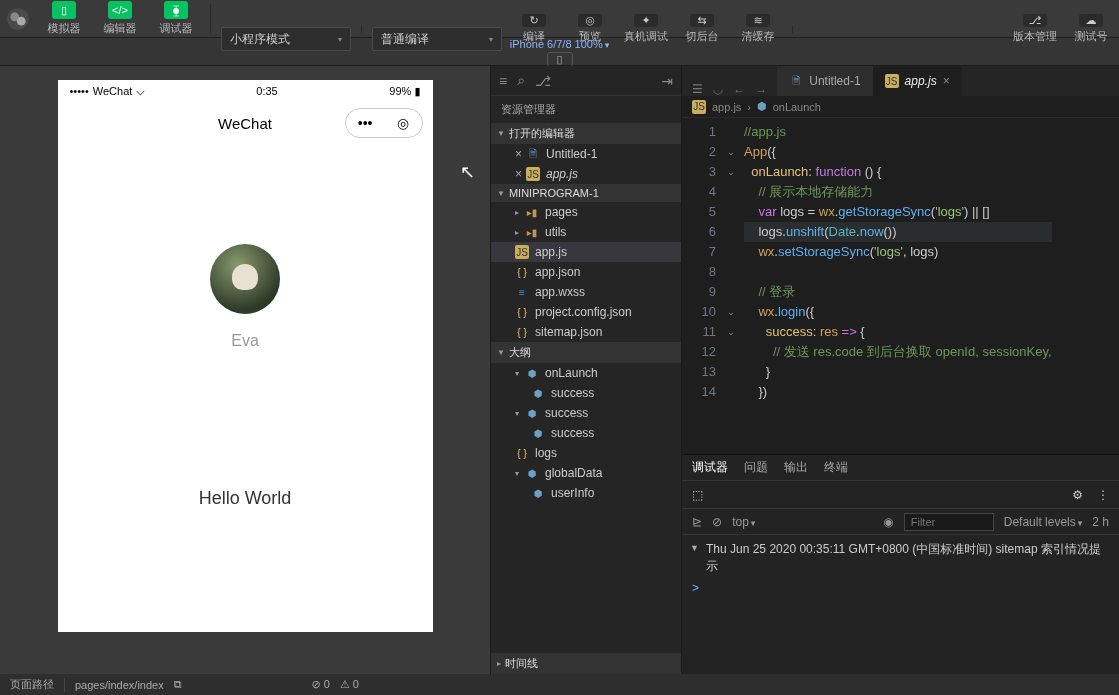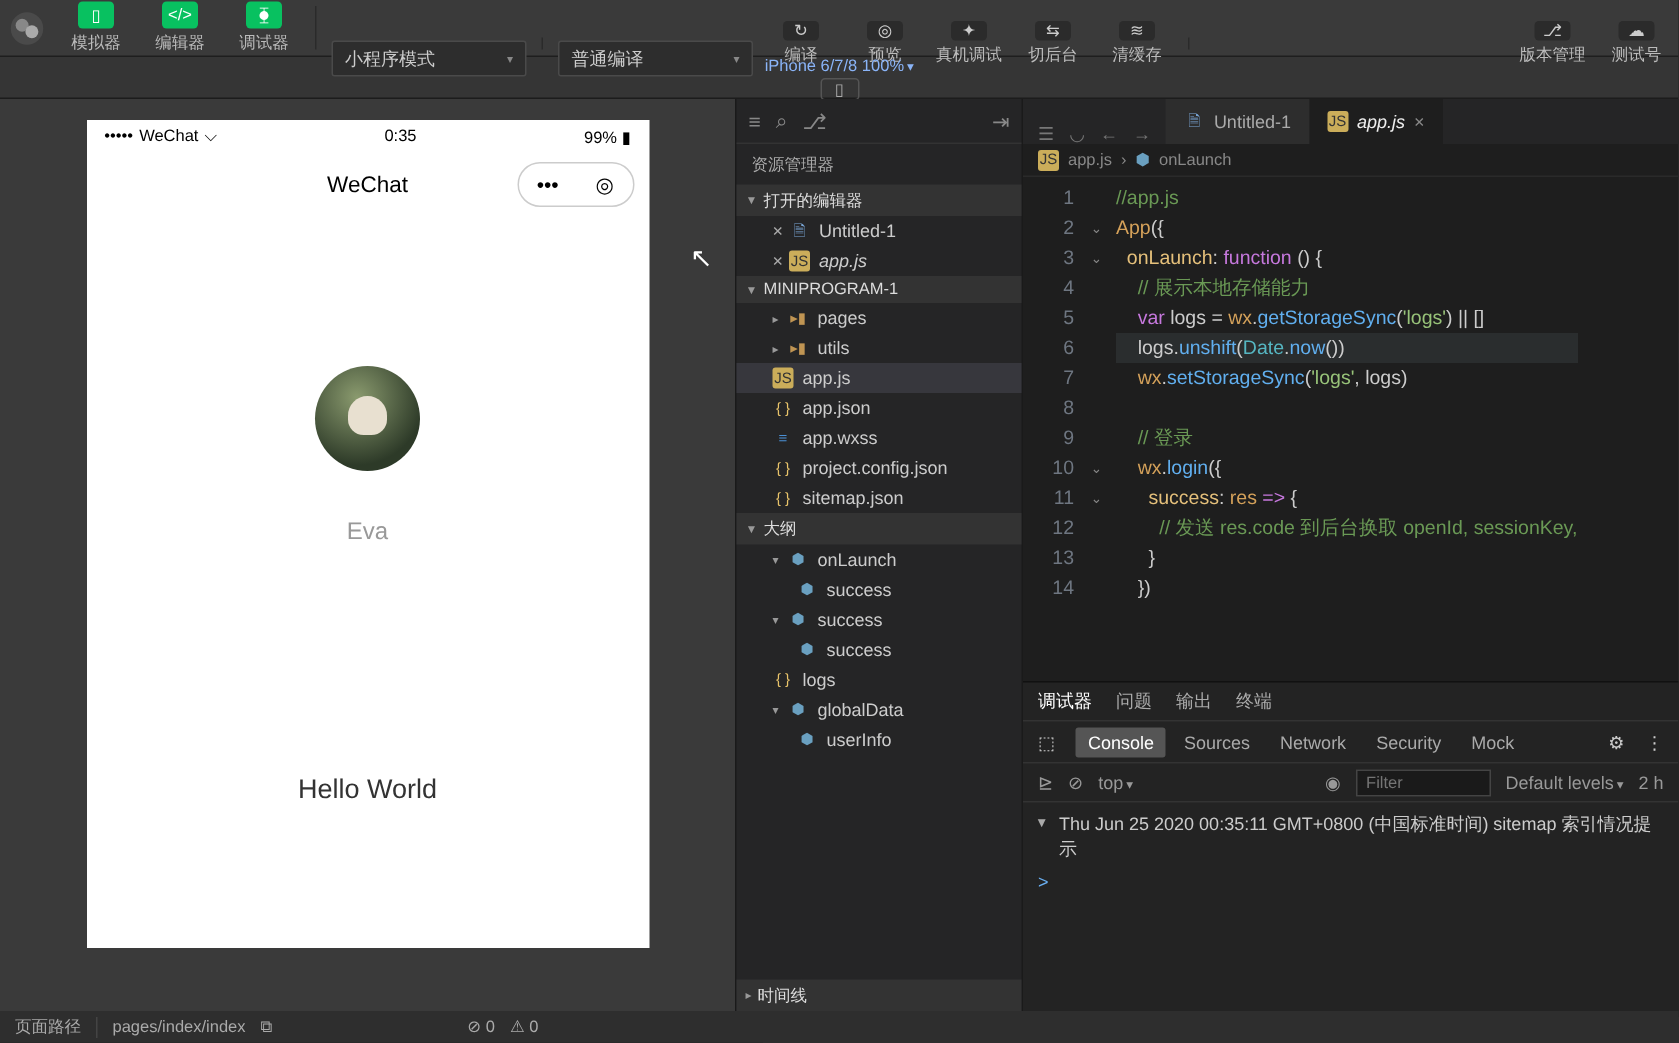--- a/index.html
+++ b/index.html
@@ -27,21 +27,21 @@
 .main { display:flex; height:608px; }
 
 
 .sim { width:490px; background:#3a3a3a; display:flex; align-items:flex-start; justify-content:center; padding-top:14px; position:relative;}
 .phone { width:375px; height:552px; background:#fff; color:#000; display:flex; flex-direction:column; }
 .ph-status { height:22px; display:flex; align-items:center; padding:0 12px; font-size:11px; justify-content:space-between; }
 .ph-status .left{display:flex;align-items:center;gap:4px;}
 .ph-title { height:42px; display:flex; align-items:center; justify-content:center; position:relative; font-size:15px; }
 .capsule { position:absolute; right:10px; top:6px; width:78px; height:30px; border:1px solid #ccc; border-radius:15px; display:flex; align-items:center; justify-content:space-around;}
 .capsule span{font-size:14px;}
-.ph-body { flex:1; display:flex; flex-direction:column; align-items:center; padding-top:100px; gap:32px;}
+.ph-body { flex:1; display:flex; flex-direction:column; align-items:center; padding-top:100px; gap:18px;}
 .avatar { width:70px; height:70px; border-radius:50%; background:radial-gradient(circle at 40% 30%,#8a9a6e,#2d3a28 70%); position:relative; overflow:hidden;}
 .avatar::after{content:"";position:absolute;left:22px;top:20px;width:26px;height:26px;background:#e8e0d0;border-radius:50% 50% 40% 40%;}
 .uname{color:#999;font-size:16px;}
 .hello{margin-top:120px;font-size:18px;color:#333;}
 
 
 .cursor { position:absolute; left:460px; top:95px; font-size:18px; color:#fff; pointer-events:none;}
 
 
 .explorer { width:192px; background:#252526; display:flex; flex-direction:column; border-left:1px solid #1a1a1a; border-right:1px solid #1a1a1a;}
@@ -388,27 +388,20 @@
 
     <div class="debug">
       <div class="dbg-tabs" id="dbg-tabs">
           <span style="color:#fff">调试器</span>
           <span>问题</span>
           <span>输出</span>
           <span>终端</span>
         </div>
       <div class="dbg-sub">
         <span>⬚</span>
-        <div id="dbg-sub" style="display:flex;gap:4px;">
-            <span class="dbg-btn active">Console</span>
-            <span class="dbg-btn">Sources</span>
-            <span class="dbg-btn">Network</span>
-            <span class="dbg-btn">Security</span>
-            <span class="dbg-btn">Mock</span>
-          </div>
         <span style="margin-left:auto">⚙</span>
         <span>⋮</span>
       </div>
       <div class="dbg-tools">
         <span>⊵</span>
         <span>⊘</span>
         <span class="tri-down">top</span>
         <span style="flex:1"></span>
         <span>◉</span>
         <input placeholder="Filter" style="">

